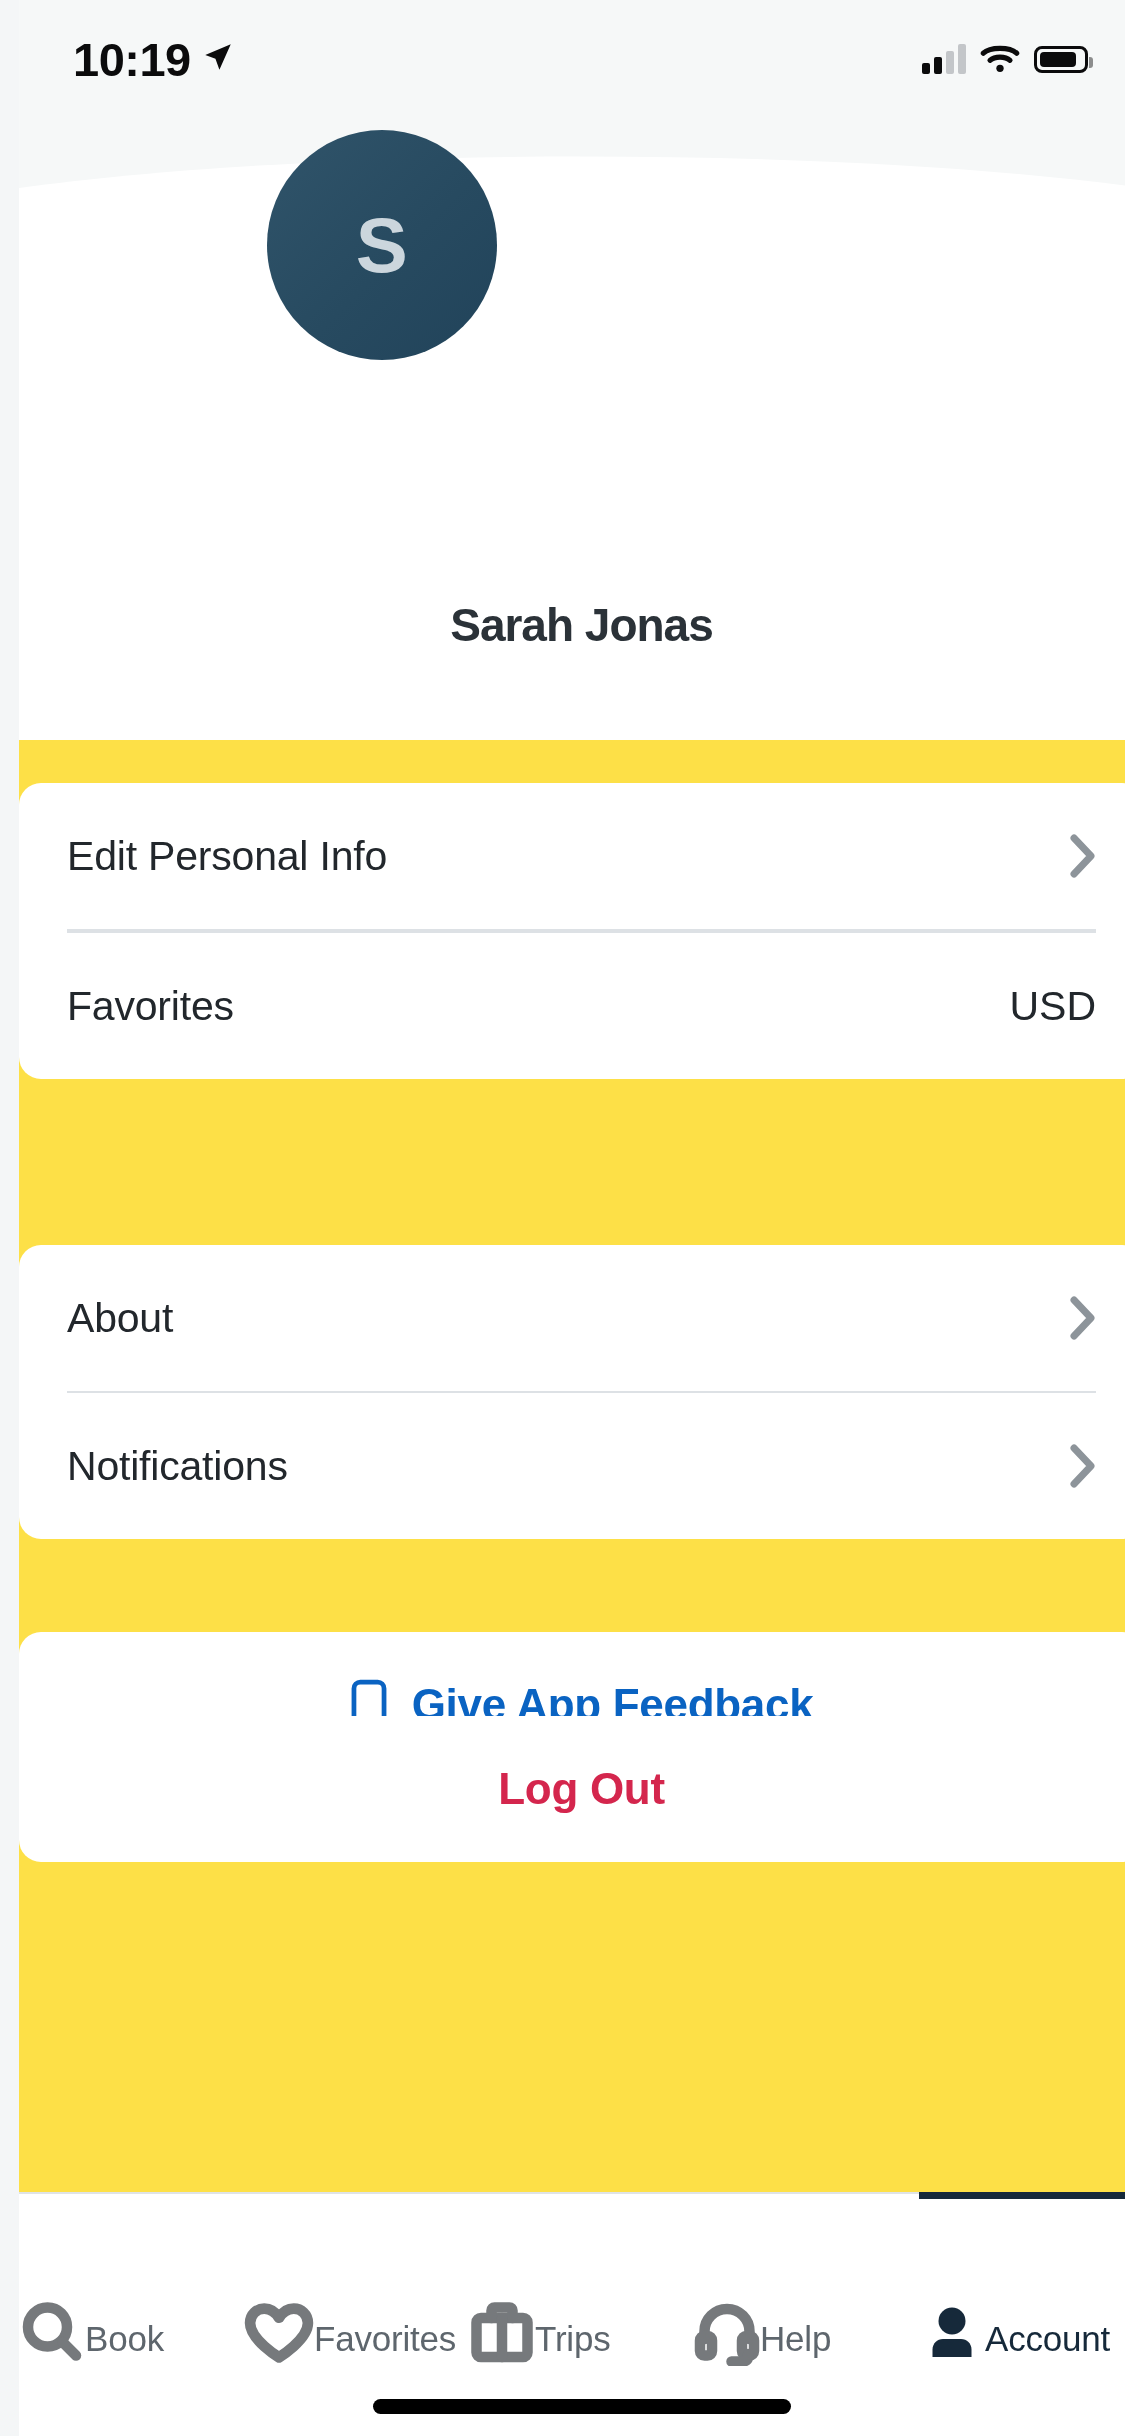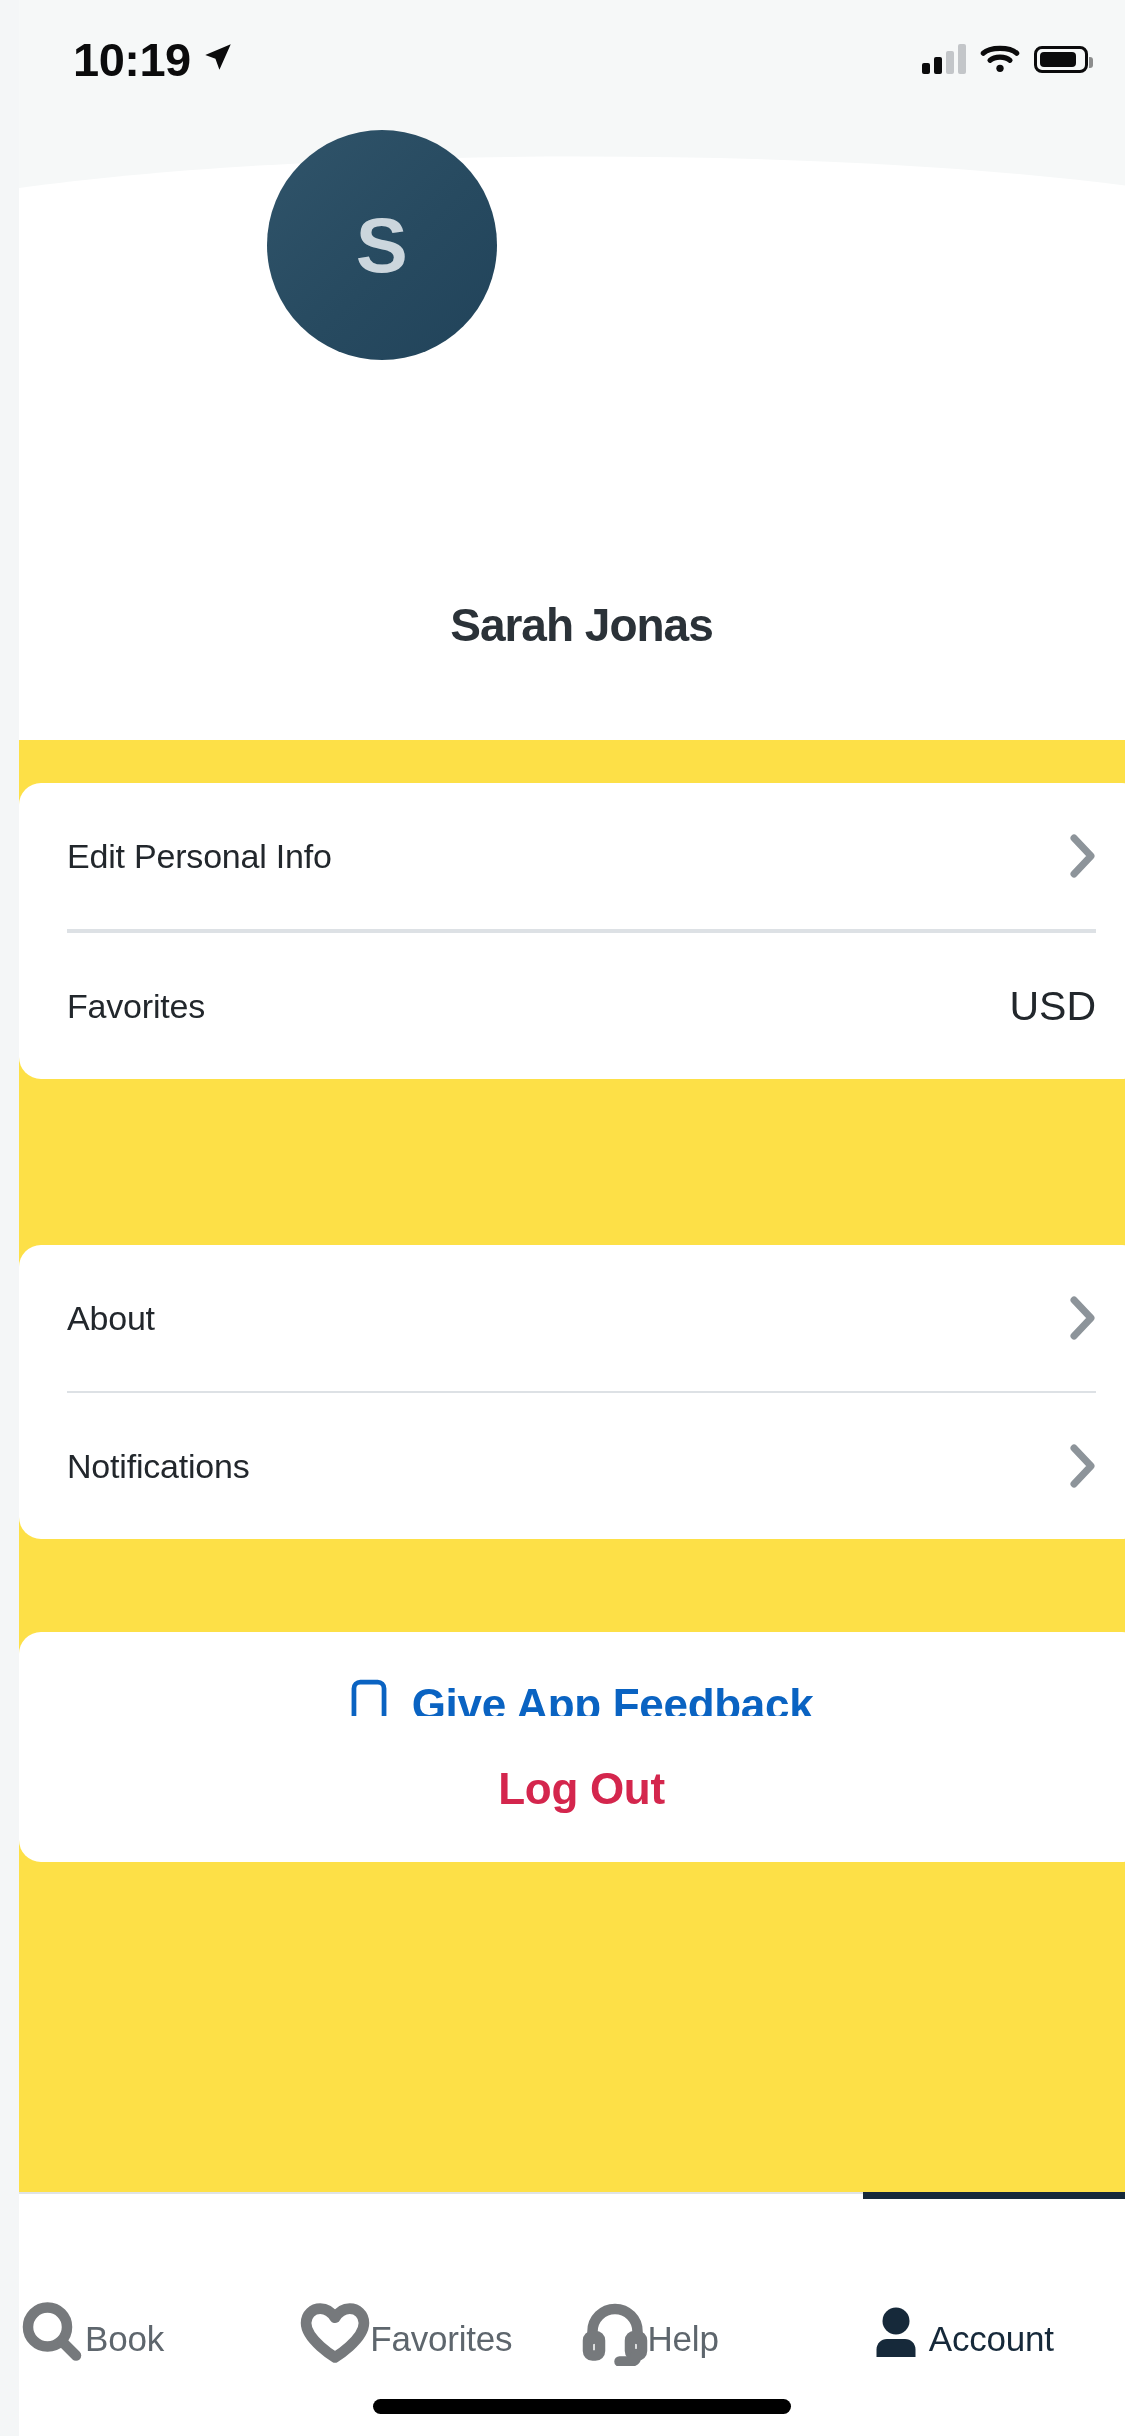--- a/index.html
+++ b/index.html
@@ -61,21 +61,21 @@
   #card-account { top:783px; }
   #card-info    { top:1245px; }
   #card-feedback{ top:1632px; }
   #card-logout  { top:1716px; }
 
   .row {
     position:relative; display:flex; align-items:center; justify-content:space-between;
     height:146px; padding:0 48px;
   }
   .row.disabled { background:#f3f5f7; }
-  .row-label { font-size:34px; color:#22272c; font-weight:400; letter-spacing:-0.2px; }
+  .row-label { font-size:41px; color:#22272c; font-weight:400; letter-spacing:-0.2px; }
   .row.disabled .row-label { color:#c3cbd2; }
   .row-value { font-size:41px; color:#22272c; font-weight:400; }
   .divider { height:2px; background:#dde1e5; margin:0 48px; }
 
   .chev { width:26px; height:44px; flex:none; }
   .chev path { stroke:#8d949a; stroke-width:7; fill:none; stroke-linecap:round; stroke-linejoin:round; }
   .row.disabled .chev path { stroke:#c9d1d8; }
 
   
   .feedback {
@@ -219,20 +219,30 @@
 
     <div class="tab">
       <div class="tab-icon">
         <svg width="70" height="66" viewBox="0 0 46 42">
           <path class="stroke" d="M23 37 C23 37 4 25.5 4 14.5 C4 8.8 8.4 5 13.3 5 C17 5 20.6 7.2 23 11 C25.4 7.2 29 5 32.7 5 C37.6 5 42 8.8 42 14.5 C42 25.5 23 37 23 37 Z"></path>
         </svg>
       </div>
       <div class="tab-label">Favorites</div>
     </div>
 
+    <div class="tab">
+      <div class="tab-icon">
+        <svg width="66" height="66" viewBox="0 0 44 44">
+          <rect class="stroke" x="5" y="12" width="34" height="26" rx="3"></rect>
+          <path class="stroke" d="M15 12 L15 7 C15 5.8 15.9 5 17 5 L27 5 C28.1 5 29 5.8 29 7 L29 12"></path>
+          <path class="stroke" d="M22 12 L22 38"></path>
+        </svg>
+      </div>
+      <div class="tab-label">Trips</div>
+    </div>
 
     <div class="tab">
       <div class="tab-icon">
         <svg width="66" height="66" viewBox="0 0 44 44">
           <path class="stroke" d="M7 26 L7 21 C7 12.7 13.7 6 22 6 C30.3 6 37 12.7 37 21 L37 26"></path>
           <rect class="stroke" x="4" y="24" width="8" height="13" rx="3"></rect>
           <rect class="stroke" x="32" y="24" width="8" height="13" rx="3"></rect>
           <path class="stroke" d="M36 36 L36 38 C36 40 34.4 41 32.6 41 L25 41"></path>
         </svg>
       </div>

